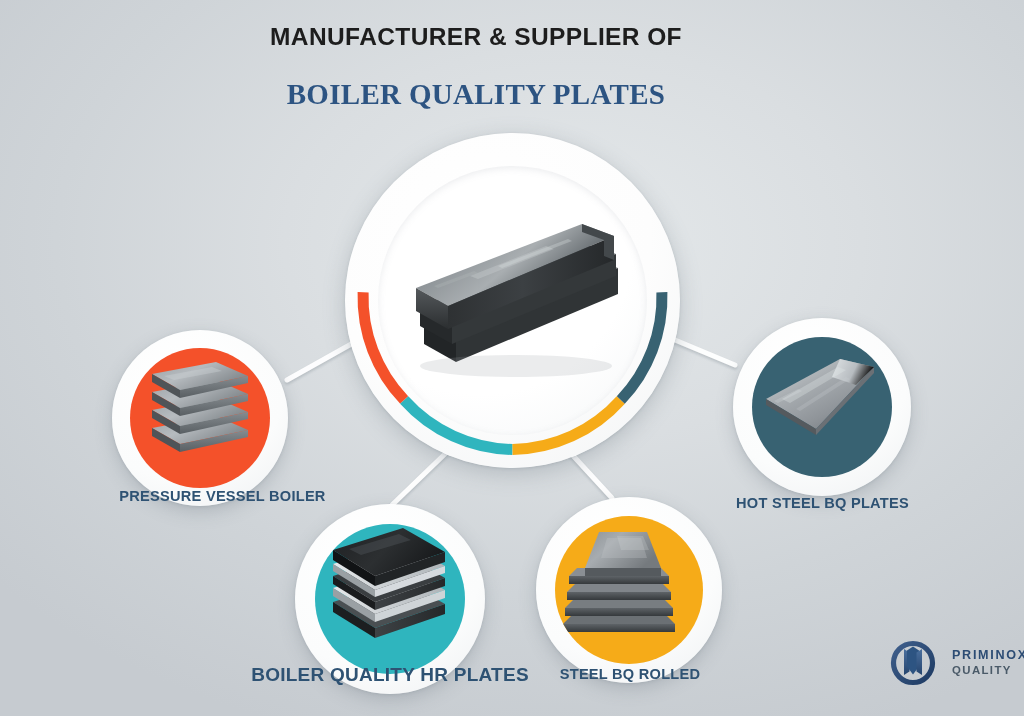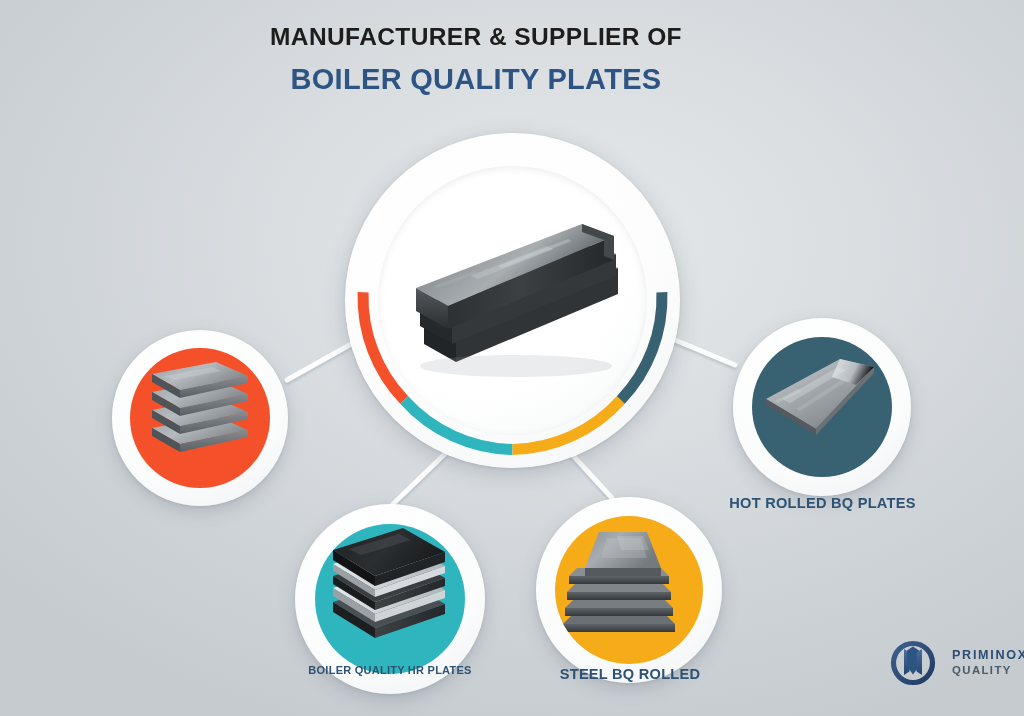--- a/index.html
+++ b/index.html
@@ -14,21 +14,21 @@
   }
 
   
   #headings { position:absolute; top:22px; left:0; width:952px; text-align:center; }
   .head-line1 {
     font-size:24.5px; font-weight:bold; letter-spacing:.4px;
     color:#1d1d1d; line-height:1.25;
   }
   .head-line2 {
     font-size:29px; font-weight:bold; letter-spacing:.3px;
-    color:#2d5482; line-height:1.45; margin-top:5px;
+    color:#2d5482; line-height:1.45; margin-top:20px;font-family:Liberation Serif, serif;
   }
 
   
   #connectors { position:absolute; inset:0; z-index:1; }
 
   
   #hub {
     position:absolute; left:345px; top:133px; width:335px; height:335px; z-index:3;
   }
   #hub .ring-outer {
@@ -67,21 +67,21 @@
 
   
   #node-pressure  { left:112px; top:330px; width:176px; height:176px; }
   #node-pressure .bezel { inset:0; }
   #node-pressure .disc  { left:18px; top:18px; width:140px; height:140px; background:#f4512a; }
   #cap-pressure { left:65px; top:487px; width:315px; font-size:14.6px; }
 
   #node-hr  { left:295px; top:504px; width:190px; height:190px; }
   #node-hr .bezel { inset:0; }
   #node-hr .disc  { left:20px; top:20px; width:150px; height:150px; background:#2fb5be; }
-  #cap-hr { left:250px; top:663px; width:280px; font-size:11px; }
+  #cap-hr { left:250px; top:663px; width:280px; font-size:19px; }
 
   #node-lower  { left:536px; top:497px; width:186px; height:186px; }
   #node-lower .bezel { inset:0; }
   #node-lower .disc  { left:19px; top:19px; width:148px; height:148px; background:#f6ab18; }
   #cap-lower { left:510px; top:665px; width:240px; font-size:14.6px; }
 
   #node-hot  { left:733px; top:318px; width:178px; height:178px; }
   #node-hot .bezel { inset:0; }
   #node-hot .disc  { left:19px; top:19px; width:140px; height:140px; background:#386272; }
   #cap-hot { left:700px; top:494px; width:245px; font-size:14.6px; }
@@ -208,20 +208,21 @@
           <polygon points="22,14 86,2 118,16 50,30" fill="url(#pvTop)"></polygon>
           <polygon points="22,14 50,30 50,38 22,22" fill="#4f5458"></polygon>
           <polygon points="50,30 118,16 118,23 50,38" fill="url(#pvEdge)"></polygon>
           <polygon points="34,16 82,7 92,11 44,20" fill="#d2d6d9" opacity="0.35"></polygon>
         </g>
       </g>
     </svg>
   </div>
 </div>
 <div class="caption" id="cap-pressure">
+  <div>PRESSURE VESSEL BOILER</div>
 </div>
 
 <div class="node" id="node-hr">
   <div class="bezel"></div>
   <div class="disc">
     <svg width="150" height="150" viewBox="0 0 150 150">
       <defs>
         <linearGradient id="hrTop" x1="0" y1="0" x2="1" y2="0.4">
           <stop offset="0%" stop-color="#1f2123"></stop>
           <stop offset="55%" stop-color="#2c2f31"></stop>
@@ -340,21 +341,21 @@
 
       <polygon points="88,22 122,30 104,48 80,40" fill="url(#hrbBevel)" opacity="0.92"></polygon>
 
       <polygon points="30,62 86,30 94,33 38,66" fill="#e6eaec" opacity="0.30"></polygon>
       <polygon points="44,72 94,40 98,42 48,74" fill="#cdd2d5" opacity="0.24"></polygon>
       <polygon points="22,64 46,52 50,54 26,66" fill="#f0f3f4" opacity="0.18"></polygon>
     </svg>
   </div>
 </div>
 <div class="caption" id="cap-hot">
-  <div>HOT ROLLED BQ PLATES</div>
+  <div>HOT STEEL BQ PLATES</div>
 </div>
 
 <div id="logo">
   <svg class="mark" viewBox="0 0 46 46">
     <defs>
       <linearGradient id="lgA" x1="0" y1="0" x2="1" y2="1">
         <stop offset="0%" stop-color="#3f5f8c"></stop>
         <stop offset="100%" stop-color="#1e3b63"></stop>
       </linearGradient>
       <linearGradient id="lgB" x1="0" y1="0" x2="0" y2="1">

